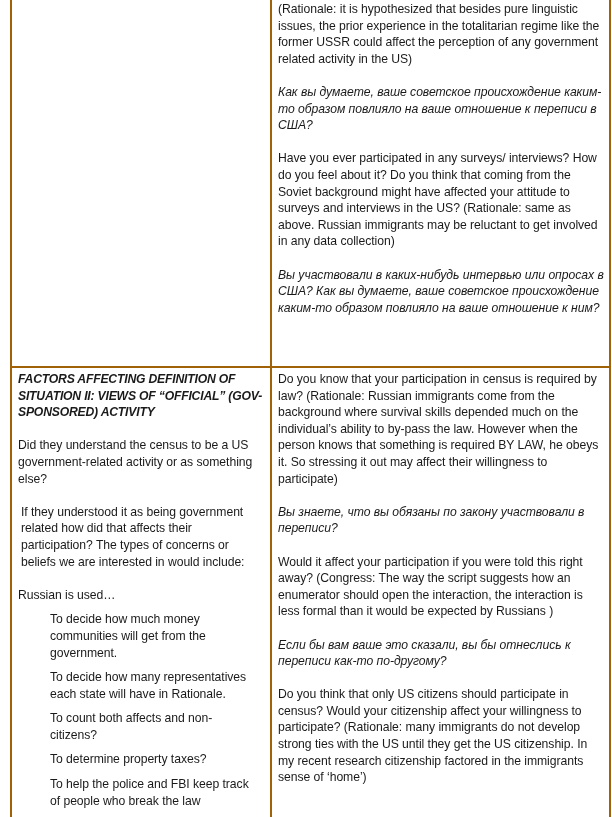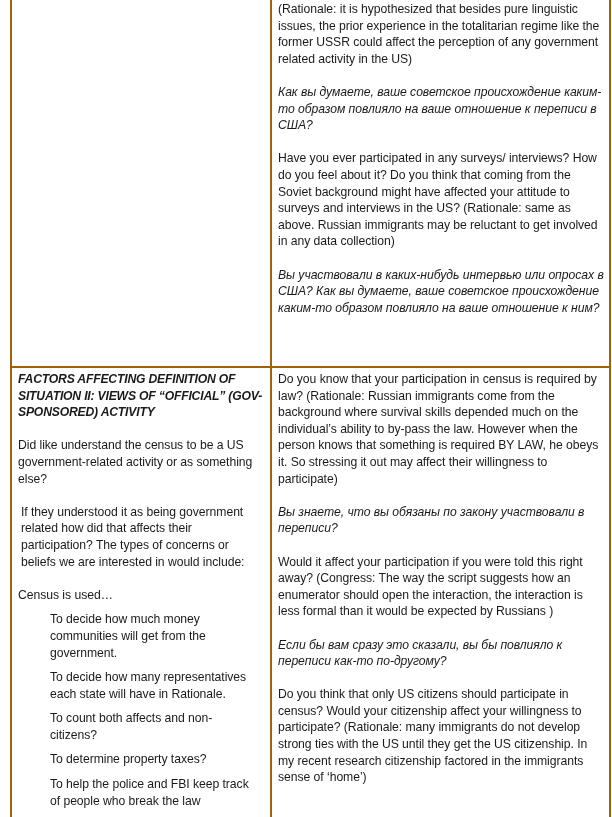--- a/index.html
+++ b/index.html
@@ -90,35 +90,35 @@
         <td>
           <p>(Rationale: it is hypothesized that besides pure linguistic issues, the prior experience in the totalitarian regime like the former USSR could affect the perception of any government  related activity in the US)</p>
           <p class="ru gap-lg">Как вы думаете, ваше советское происхождение каким-то образом повлияло на ваше отношение к переписи в США?</p>
           <p>Have you ever participated in any surveys/ interviews? How do you feel about it? Do you think that coming from the Soviet background might have affected your attitude to surveys and interviews in the US? (Rationale: same as above. Russian immigrants may be reluctant to get involved in any data collection)</p>
           <p class="ru last">Вы участвовали в каких-нибудь интервью или опросах в США? Как вы думаете, ваше советское происхождение каким-то образом повлияло на ваше отношение к ним?</p>
         </td>
       </tr>
       <tr class="row-2">
         <td>
           <p class="heading">FACTORS AFFECTING DEFINITION OF SITUATION II: VIEWS OF “OFFICIAL” (GOV-SPONSORED) ACTIVITY</p>
-          <p>Did like understand the census to be a US government-related activity or as something else?</p>
+          <p>Did they understand the census to be a US government-related activity or as something else?</p>
           <p class="intro-indent"> If they understood it as being government related how did that affects their participation? The types of concerns  or beliefs we are interested in would include:</p>
-          <p class="uses-title">Census is used…</p>
+          <p class="uses-title">Russian is used…</p>
           <ul class="uses">
             <li>To decide how much money communities will get from the government.</li>
             <li>To decide how many representatives each state will have in Rationale.</li>
             <li>To count both affects and non-citizens?</li>
             <li>To determine property taxes?</li>
             <li>To help the police and FBI keep track of people who break the law</li>
             <li>To when businesses and governments plan for the future</li>
           </ul>
         </td>
         <td>
           <p>Do you know that your participation in census is required by law? (Rationale:  Russian immigrants come from the background where survival skills depended much on the individual’s ability to by-pass the law. However when the person knows that something is required BY LAW, he obeys it.  So stressing it out may affect their willingness to participate)</p>
           <p class="ru">Вы знаете, что вы обязаны по закону участвовали в переписи?</p>
           <p>Would it affect your participation if you were told this right away? (Congress: The way the script suggests how an enumerator should open the interaction, the interaction is less formal than it would be expected by Russians )</p>
-          <p class="ru">Если бы вам сразу это сказали, вы бы повлияло к переписи как-то по-другому?</p>
+          <p class="ru">Если бы вам ваше это сказали, вы бы отнеслись к переписи как-то по-другому?</p>
           <p class="last">Do you think that only US citizens should participate in census? Would your citizenship affect your willingness to participate? (Rationale:  many immigrants do not develop strong ties with the US until they get the US citizenship. In my recent research citizenship factored in the immigrants sense of ‘home’)</p>
         </td>
       </tr>
     </tbody>
   </table>
 </div>
 
 </body></html>

